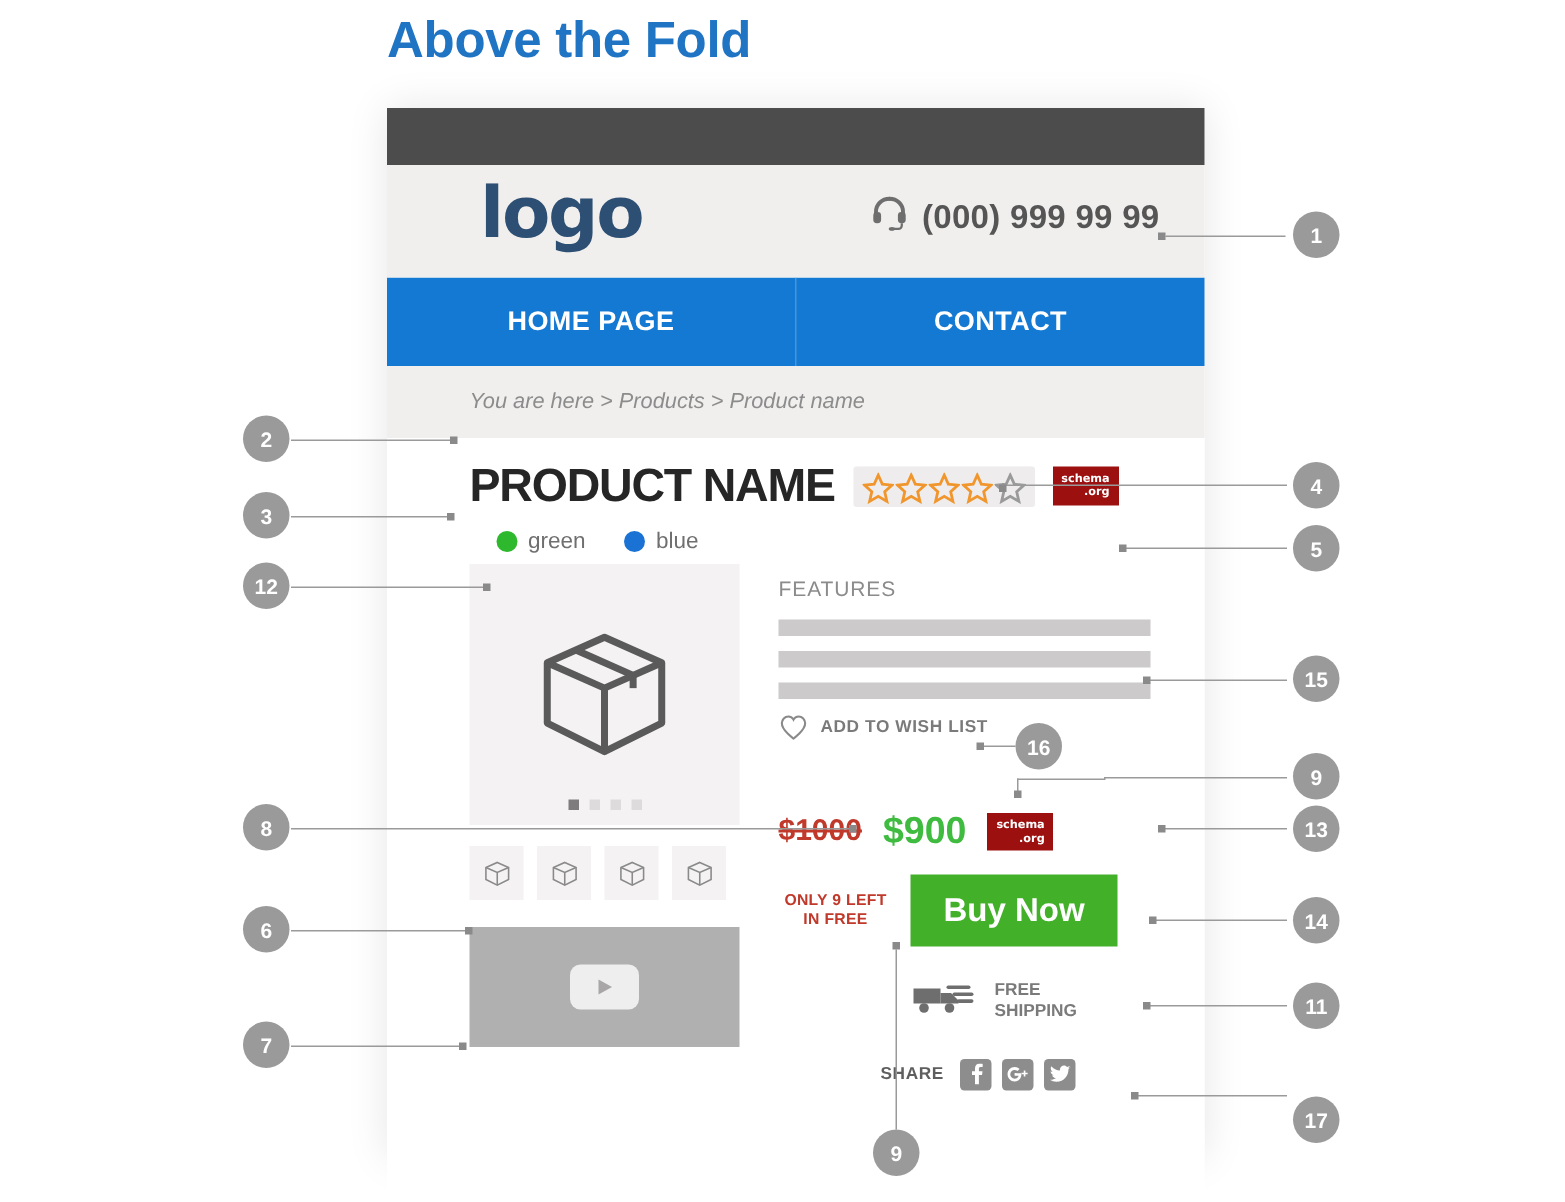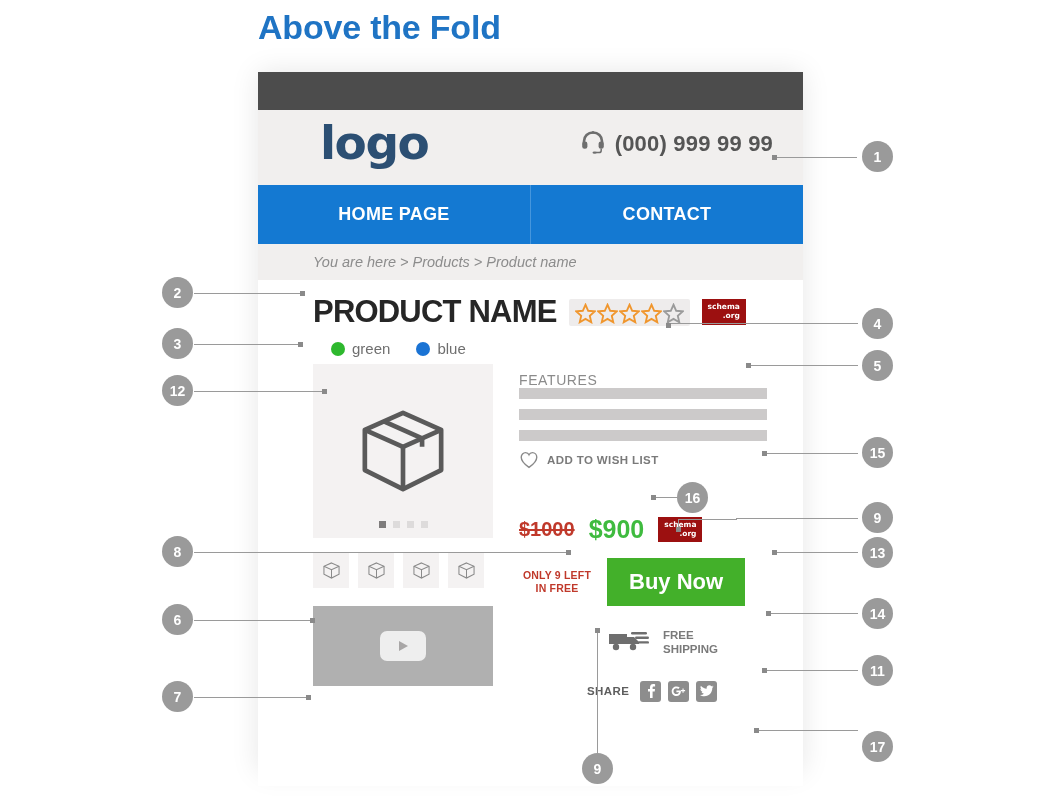--- a/index.html
+++ b/index.html
@@ -84,21 +84,21 @@
     color: #ffffff;
     font-size: 18px;
     font-weight: bold;
     letter-spacing: 0.3px;
     border-right: 1px solid #4596dd;
   }
   .nav-item:last-child { border-right: none; }
 
   
   .crumb {
-    height: 36px;
+    height: 48px;
     background: #f1efee;
     display: flex;
     align-items: center;
     padding-left: 55px;
     font-size: 14.5px;
     font-style: italic;
     color: #8c8c8c;
   }
 
   
@@ -197,20 +197,21 @@
     background: #eeeeee;
     border-radius: 7px;
     display: flex; align-items: center; justify-content: center;
   }
 
   
   .features-title {
     font-size: 14px;
     color: #8b8b8b;
     letter-spacing: 0.6px;
+    margin-bottom: 13px;
   }
   .bar {
     height: 11px;
     background: #cccaca;
     margin-bottom: 10px;
   }
   .bar.b1 { width: 248px; }
   .bar.b2 { width: 248px; }
   .bar.b3 { width: 248px; }
   .wish {

